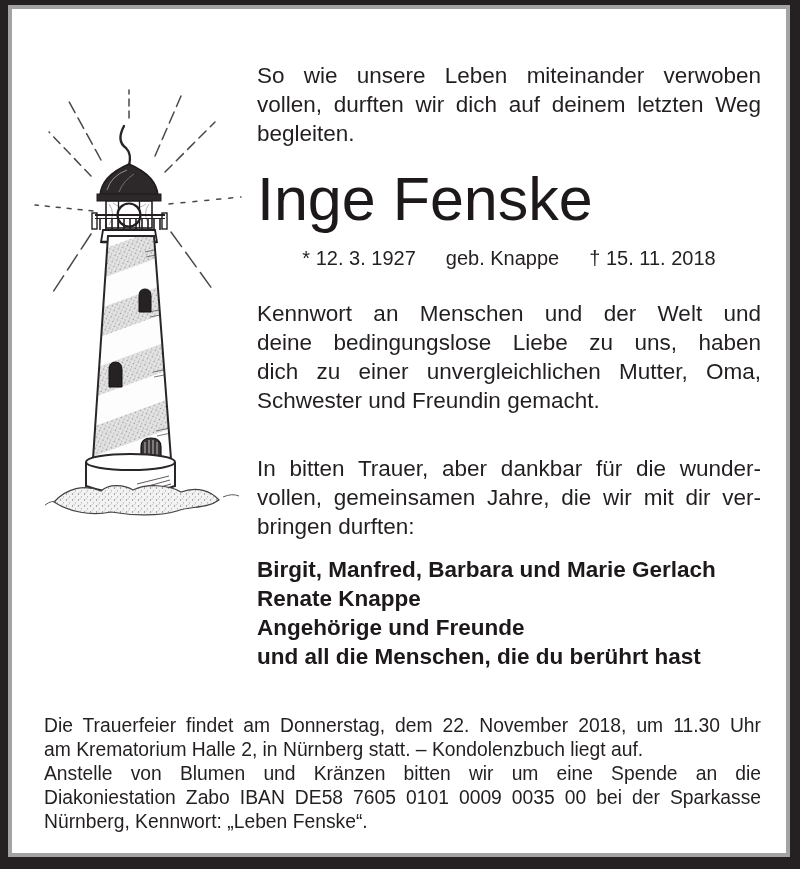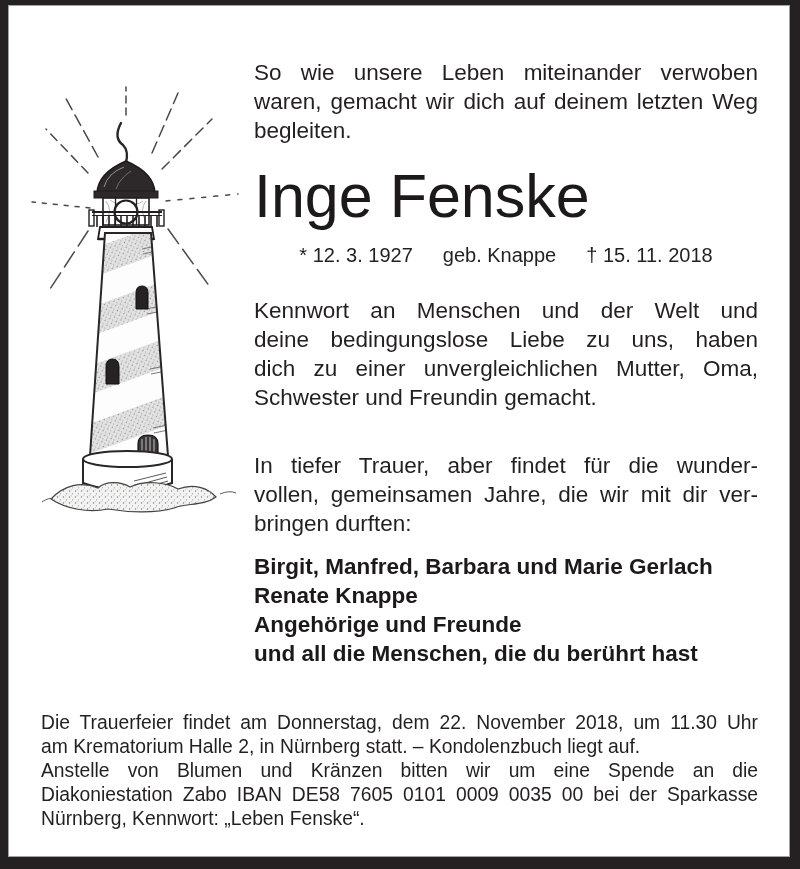--- a/index.html
+++ b/index.html
@@ -4,21 +4,21 @@
 <style>
   html,body{margin:0;padding:0;}
   body{
     width:800px;height:869px;position:relative;overflow:hidden;
     background:#252122;
     font-family:"Liberation Sans", sans-serif;
     color:#231f20;
   }
   .page{
     position:absolute;left:8px;top:5px;width:782px;height:852px;
-    box-sizing:border-box;background:#ffffff;border:1px solid #a3a3a3;
+    box-sizing:border-box;background:#ffffff;border:4px solid #a3a3a3;
     overflow:hidden;
   }
   .abs{position:absolute;}
   .col{left:245px;width:504px;}
   .para{font-size:22.5px;line-height:29px;color:#231f20;}
   .just .line{text-align:justify;text-align-last:justify;}
   .just .line:last-child{text-align-last:left;}
   .plain .line{text-align:left;}
   .deceased-name{
     font-size:61px;font-weight:normal;line-height:68px;
@@ -155,41 +155,41 @@
 
     <g>
       <path d="M25,418 C38,404 55,400 72,407 C80,399 96,401 104,406 C118,399 140,401 152,408 C168,402 182,407 190,416 C178,425 160,422 148,427 C128,433 100,431 82,428 C62,432 40,428 25,418 Z" fill="url(#stipg)" stroke="#46423f" stroke-width="1.2"></path>
       <path d="M194,413 q9,-4 16,-1" fill="none" stroke="#5c5859" stroke-width="1"></path>
       <path d="M16,421 q7,-5 11,-3" fill="none" stroke="#5c5859" stroke-width="1"></path>
     </g>
   </svg>
 
   <div class="abs col para just" style="top:52px;">
       <div class="line">So wie unsere Leben miteinander verwoben</div>
-      <div class="line">waren, gemacht wir dich auf deinem letzten Weg</div>
+      <div class="line">vollen, durften wir dich auf deinem letzten Weg</div>
       <div class="line">begleiten.</div>
     </div>
 
   <div class="abs col deceased-name" style="top:156px;">Inge Fenske</div>
 
   <div class="abs col dates" style="top:237px;">
     <span>* 12. 3. 1927</span>
     <span>geb. Knappe</span>
     <span>† 15. 11. 2018</span>
   </div>
 
   <div class="abs col para just" style="top:290px;">
       <div class="line">Kennwort an Menschen und der Welt und</div>
       <div class="line">deine bedingungslose Liebe zu uns, haben</div>
       <div class="line">dich zu einer unvergleichlichen Mutter, Oma,</div>
       <div class="line">Schwester und Freundin gemacht.</div>
     </div>
 
   <div class="abs col para just" style="top:445px;">
-      <div class="line">In tiefer Trauer, aber findet für die wunder-</div>
+      <div class="line">In bitten Trauer, aber dankbar für die wunder-</div>
       <div class="line">vollen, gemeinsamen Jahre, die wir mit dir ver-</div>
       <div class="line">bringen durften:</div>
     </div>
 
   <div class="abs col para plain mourners" style="top:546px;">
       <div class="line">Birgit, Manfred, Barbara und Marie Gerlach</div>
       <div class="line">Renate Knappe</div>
       <div class="line">Angehörige und Freunde</div>
       <div class="line">und all die Menschen, die du berührt hast</div>
     </div>

